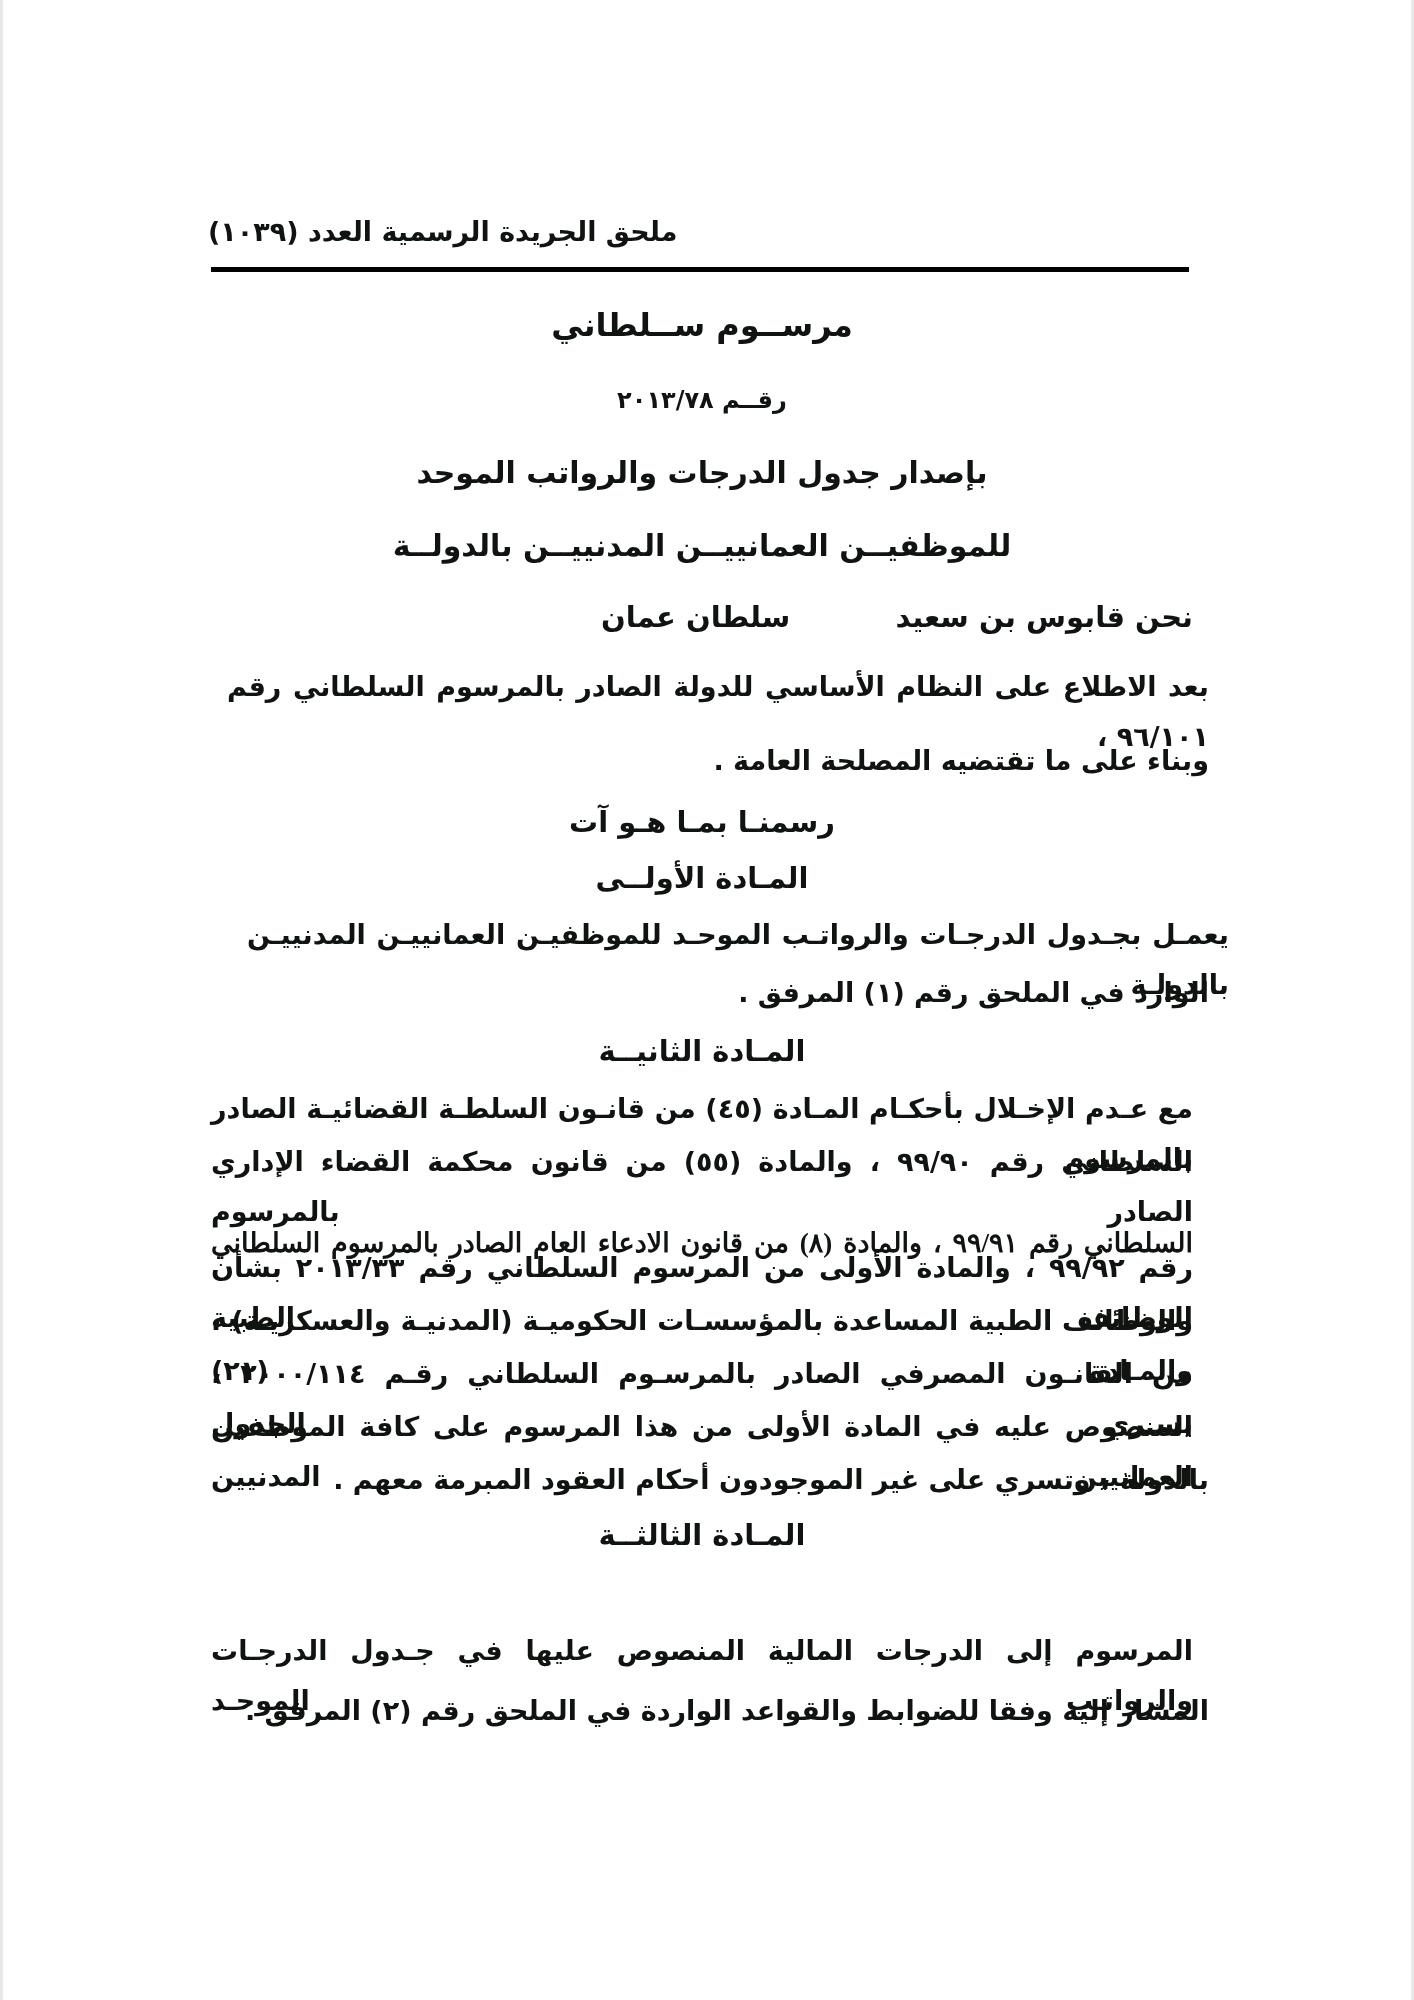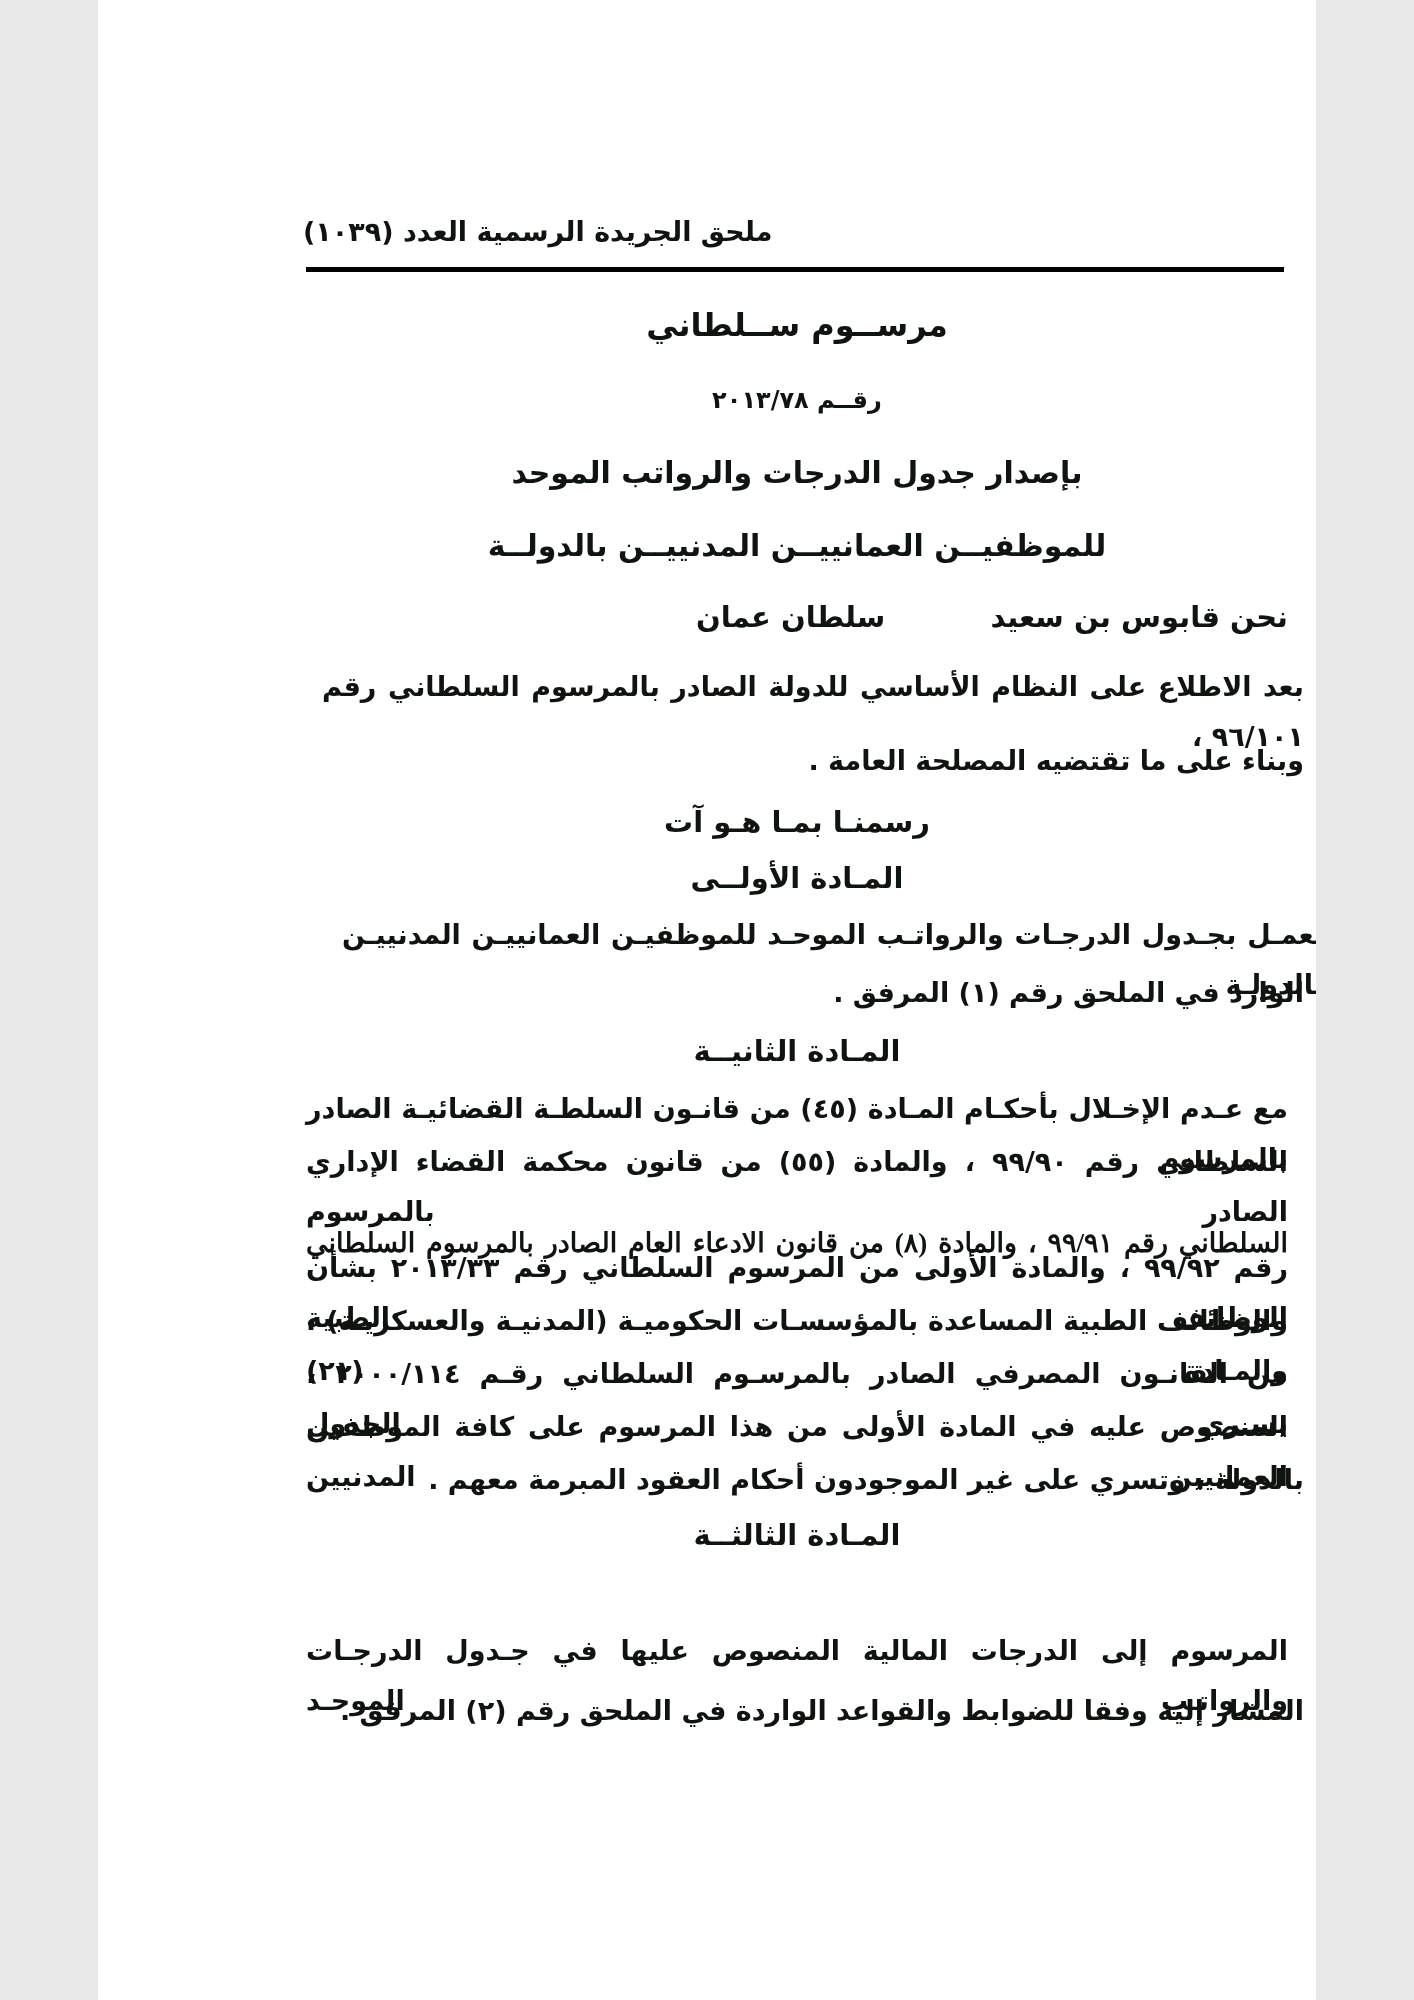--- a/index.html
+++ b/index.html
@@ -1,18 +1,18 @@
 <!DOCTYPE html>
 <html lang="ar"><head>
 <meta charset="utf-8">
 <style>
   html, body { margin: 0; padding: 0; background: #e8e8e8; }
   .page {
     position: relative;
-    width: 1218px;
+    width: 1408px;
     height: 2000px;
     margin: 0 auto;
     background: #ffffff;
     font-family: "DejaVu Sans", sans-serif;
     font-weight: bold;
     color: #101410;
     direction: rtl;
     overflow: hidden;
   }
   

